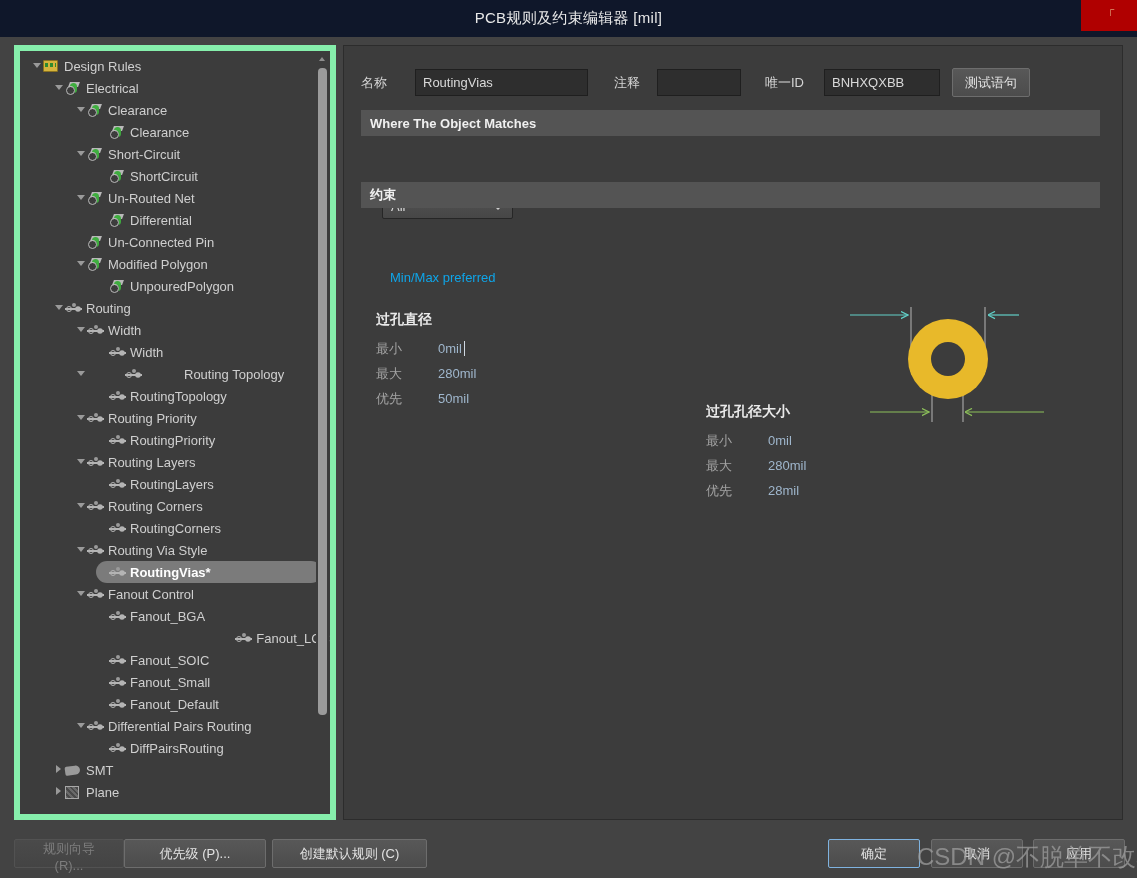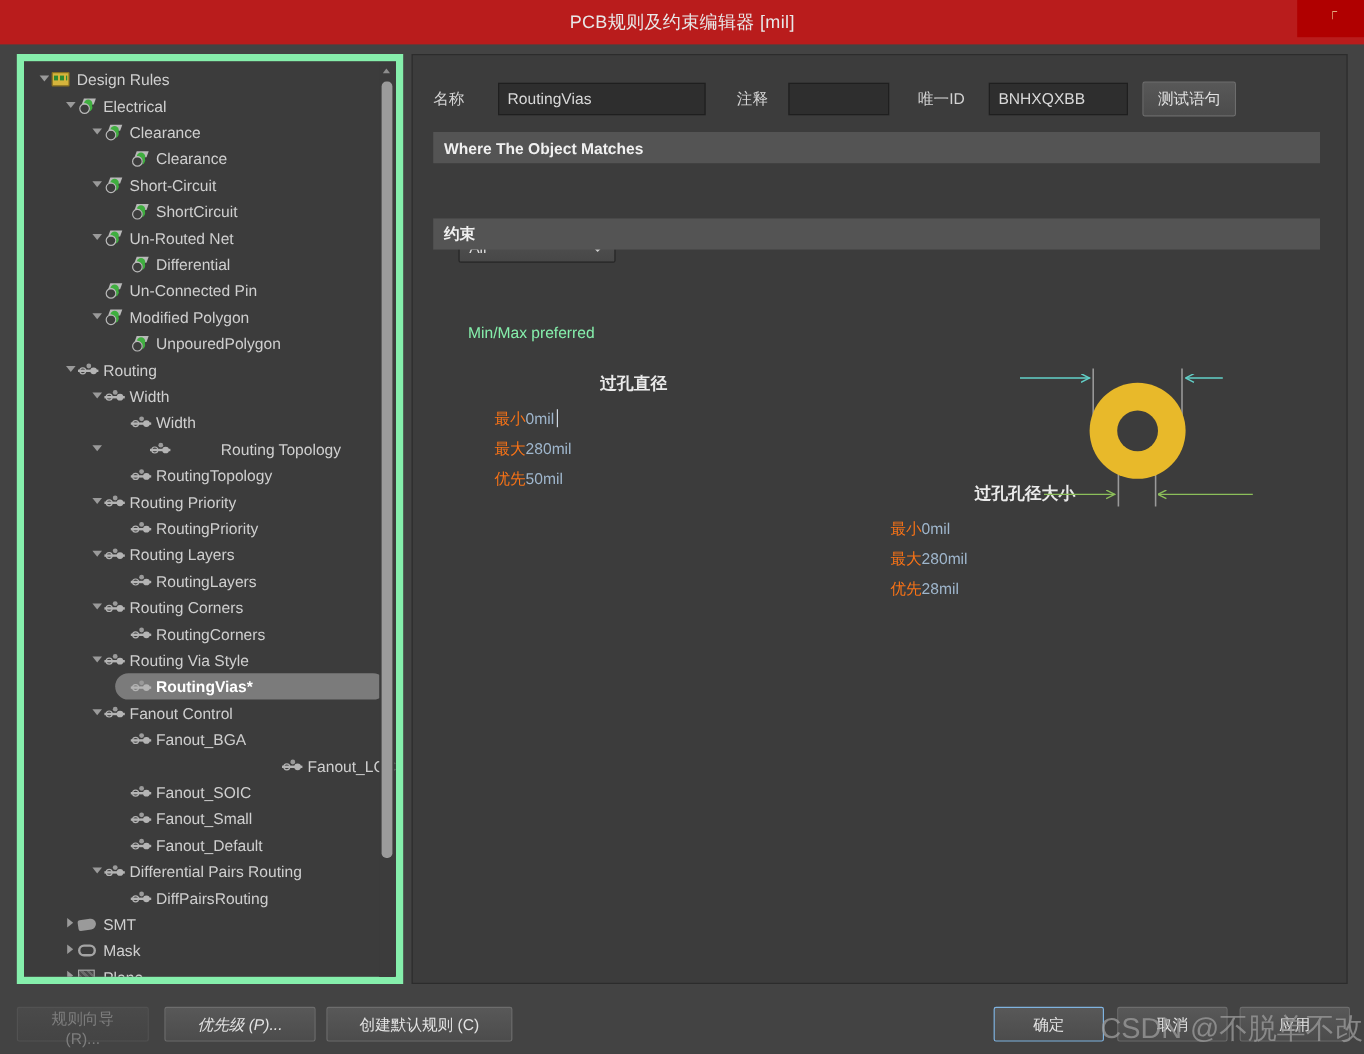--- a/index.html
+++ b/index.html
@@ -7,21 +7,21 @@
     width: 1137px; height: 878px;
     background: #444444;
     font-family: "Liberation Sans", "DejaVu Sans", sans-serif;
     overflow: hidden;
   }
   #app { position: relative; width: 1137px; height: 878px; background: #434343; }
 
   
   .titlebar {
     position: absolute; left: 0; top: 0; width: 1137px; height: 37px;
-    background: #b91c1c;
+    background: #0f172a;
     display: flex; align-items: center; justify-content: center;
   }
   .titlebar-text {
     font-size: 15px; color: #e8e8e8; letter-spacing: .3px;
   }
   .close-btn {
     position: absolute; right: 0; top: 0; width: 56px; height: 31px;
     background: #b00000; color: #f0d8a0; border: none;
     font-size: 13px; line-height: 31px; text-align: center;
     font-family: "Liberation Sans", sans-serif;
@@ -145,28 +145,28 @@
     display:flex; align-items:center; padding-left:8px;
     font-size:13px; color:#dcdcdc; cursor:pointer;
   }
   .select-box .arrow {
     position:absolute; right:9px; top:11px;
     border-left:5px solid transparent; border-right:5px solid transparent;
     border-top:5px solid #cfcfcf;
   }
 
   .minmax-label {
-    position:absolute; left:46px; top:224px; font-size:13px; color:#86efac;
-  }
-
-  
-  .cgroup { position:absolute; font-size:13px;text-align:right; }
+    position:absolute; left:46px; top:224px; font-size:13px; color:#0ea5e9;
+  }
+
+  
+  .cgroup { position:absolute; font-size:13px; }
   .cgroup .ctitle { font-weight:bold; color:#eaeaea; font-size:14px; margin-bottom:7px; }
   .crow { display:flex; height:25px; align-items:center; }
-  .crow .clbl { width:62px; color:#f97316; }
+  .crow .clbl { width:62px; color:#a3a3a3; }
   .crow .cval { color:#9fb6cc; position:relative; }
   .caret-after { position:relative; }
   .caret-after::after {
     content:""; position:absolute; right:-3px; top:0px; width:1px; height:15px;
     background:#cfd8e2;
   }
 
   
   .diagram { position:absolute; left:500px; top:250px; width:230px; height:140px; }
 
@@ -415,27 +415,20 @@
             <span class="ic-route" style="display: block;"></span>
           </span>
           <span class="tree-label">DiffPairsRouting</span>
         </div>
         <div class="tree-row" style="padding-left: 32px;">
           <span class="tw closed"></span>
           <span class="ticon">
             <span class="ic-smt" style="display: block;"></span>
           </span>
           <span class="tree-label">SMT</span>
-        </div>
-        <div class="tree-row" style="padding-left: 32px;">
-          <span class="tw closed"></span>
-          <span class="ticon">
-            <span class="ic-mask" style="display: block;"></span>
-          </span>
-          <span class="tree-label">Mask</span>
         </div>
         <div class="tree-row" style="padding-left: 32px;">
           <span class="tw closed"></span>
           <span class="ticon">
             <span class="ic-plane" style="display: block;"></span>
           </span>
           <span class="tree-label">Plane</span>
         </div>
       </div>
     <div class="tscroll">
@@ -528,21 +521,21 @@
         <line x1="145" y1="19" x2="175" y2="19" stroke="#62D0C8" stroke-width="1.2" marker-start="url(#arrL-c)"></line>
 
         <line x1="26" y1="116" x2="85" y2="116" stroke="#8CBF5A" stroke-width="1.2" marker-end="url(#arrR-g)"></line>
         <line x1="122" y1="116" x2="200" y2="116" stroke="#8CBF5A" stroke-width="1.2" marker-start="url(#arrL-g)"></line>
       </svg>
     </div>
   </div>
 
   <div class="bottombar">
     <button class="btn bb" style="left:14px; width:110px;" disabled="">规则向导 (R)...</button>
-    <button class="btn bb" style="left:137px; width:126px;font-style:italic;">优先级 (P)...</button>
+    <button class="btn bb" style="left:124px; width:142px;">优先级 (P)...</button>
     <button class="btn bb" style="left:272px; width:155px;">创建默认规则 (C)</button>
 
     <button class="btn bb" style="left:828px; width:92px; border-color:#7fb3e0;">确定</button>
     <button class="btn bb" style="left:931px; width:92px;">取消</button>
     <button class="btn bb" style="left:1033px; width:92px;">应用</button>
   </div>
 
   <div class="watermark">CSDN @不脱单不改名1</div>
 </div>
 

